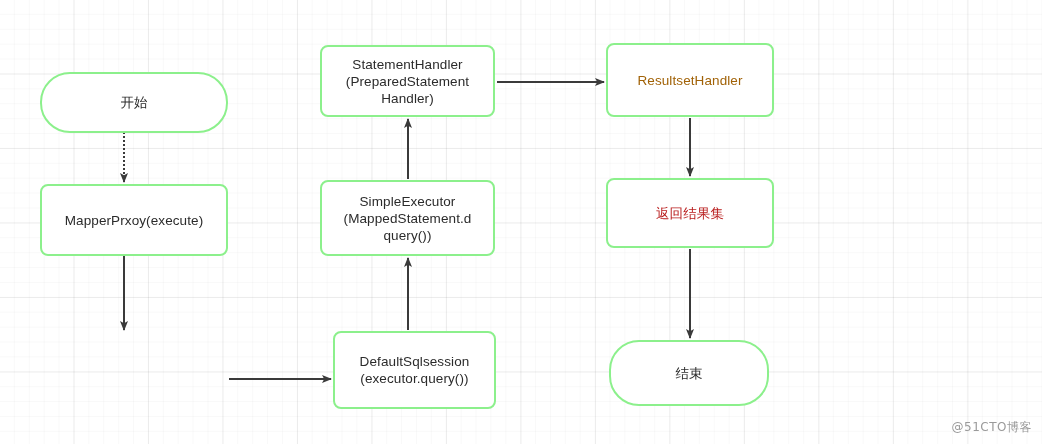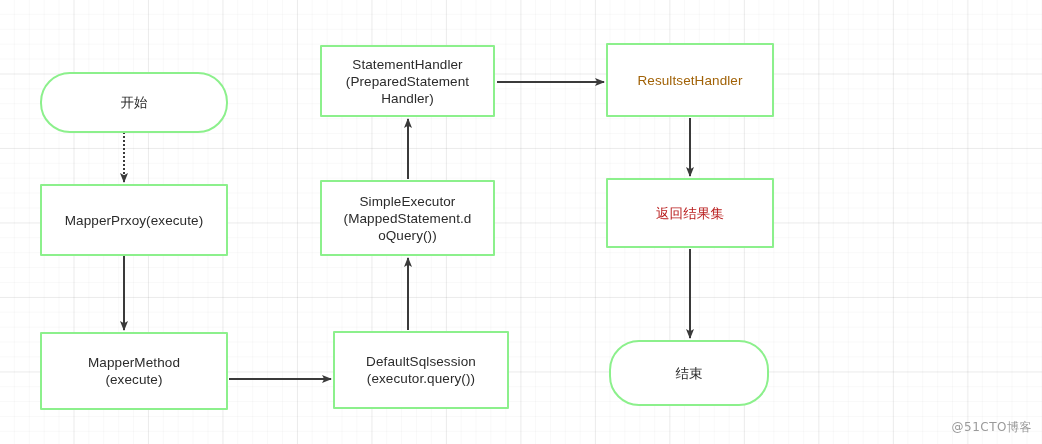--- a/index.html
+++ b/index.html
@@ -53,21 +53,21 @@
     font-size: 13.5px;
     line-height: 17px;
     letter-spacing: 0.1px;
     white-space: pre-line;
     padding: 0 4px;
   }
   .node.terminator {
     border-radius: 30px;
   }
   .node.process {
-    border-radius: 1px;
+    border-radius: 8px;
   }
   .node-label {
     display: block;
     white-space: pre-line;
   }
 
   .watermark {
     position: absolute;
     right: 10px;
     bottom: 8px;
@@ -102,38 +102,34 @@
   </svg>
 
   <div class="node terminator" style="left: 40px; top: 43px; width: 188px; height: 61px; border-color: rgb(140, 240, 140); background: rgb(255, 255, 255); color: rgb(43, 43, 43); margin-top: 29px;">
     <span class="node-label">开始</span>
   </div>
 
   <div class="node process" style="left: 40px; top: 184px; width: 188px; height: 72px; border-color: rgb(140, 240, 140); background: rgb(255, 255, 255); color: rgb(43, 43, 43);">
     <span class="node-label">MapperPrxoy(execute)</span>
   </div>
 
-  <div class="node process" style="left: 40px; top: 332px; width: 188px; height: 78px; border-color: rgb(140, 240, 140); background: rgb(255, 255, 255); color: rgb(43, 43, 43);">
-    <span class="node-label">MapperMethod
-(execute)</span>
-  </div>
 
   <div class="node process" style="left: 320px; top: 45px; width: 175px; height: 72px; border-color: rgb(140, 240, 140); background: rgb(255, 255, 255); color: rgb(43, 43, 43);">
     <span class="node-label">StatementHandler
 (PreparedStatement
 Handler)</span>
   </div>
 
   <div class="node process" style="left: 320px; top: 180px; width: 175px; height: 76px; border-color: rgb(140, 240, 140); background: rgb(255, 255, 255); color: rgb(43, 43, 43);">
     <span class="node-label">SimpleExecutor
 (MappedStatement.d
-oQuery())</span>
+query())</span>
   </div>
 
-  <div class="node process" style="left: 333px; top: 331px; width: 176px; height: 78px; border-color: rgb(140, 240, 140); background: rgb(255, 255, 255); color: rgb(43, 43, 43);">
+  <div class="node process" style="left: 333px; top: 331px; width: 163px; height: 78px; border-color: rgb(140, 240, 140); background: rgb(255, 255, 255); color: rgb(43, 43, 43);">
     <span class="node-label">DefaultSqlsession
 (executor.query())</span>
   </div>
 
   <div class="node process" style="left: 606px; top: 43px; width: 168px; height: 74px; border-color: rgb(140, 240, 140); background: rgb(255, 255, 255); color: #a16207;">
     <span class="node-label">ResultsetHandler</span>
   </div>
 
   <div class="node process" style="left: 606px; top: 178px; width: 168px; height: 70px; border-color: rgb(140, 240, 140); background: rgb(255, 255, 255); color: #b91c1c;">
     <span class="node-label">返回结果集</span>

